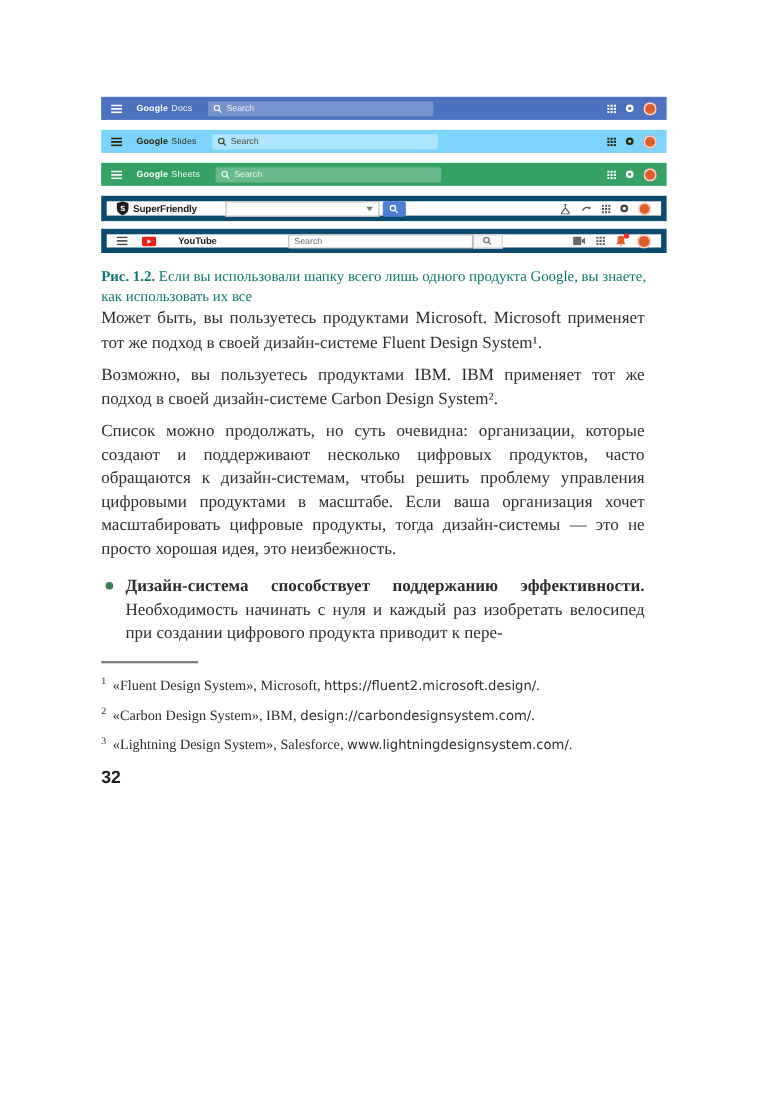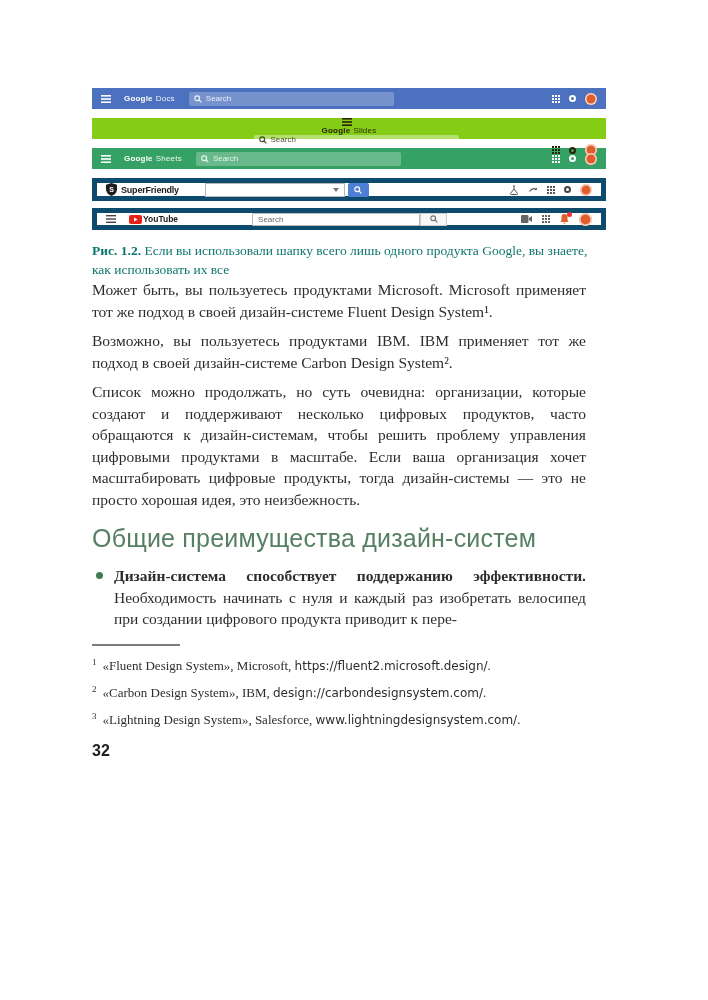--- a/index.html
+++ b/index.html
@@ -10,21 +10,21 @@
   .page{position:relative;width:708px;height:1000px;}
   .content{position:absolute;left:92px;top:88px;width:514px;}
 
   
   .bar{
     display:flex;align-items:center;width:514px;height:21px;margin-bottom:9px;
     font-family:"Liberation Sans",sans-serif;font-size:8px;box-sizing:border-box;
   }
   .bar svg{display:block;}
   .bar-docs  {background:#4b71bf;color:#fff;}
-  .bar-slides{background:#84cc16;color:#2b2305;flex-direction:column;}
+  .bar-slides{background:#7dd3fc;color:#2b2305;}
   .bar-sheets{background:#35a164;color:#fff;}
   .bar-white {background:#fff;border:5px solid #0c4a6e;color:#555;}
   .bar-sf{height:23px;margin-bottom:7px;}
   .bar-yt{height:22px;}
 
   .hamb{margin:0 13px 0 9px;flex:none;}
   .bar-title{white-space:nowrap;letter-spacing:.2px;}
   .bar-title b{font-weight:bold;margin-right:3px;}
   .bar-title .prod{opacity:.92;}
 
@@ -49,21 +49,21 @@
     width:140px;height:14px;margin-left:26px;border:1px solid #b7b7b7;background:#fff;
     display:flex;align-items:center;justify-content:flex-end;padding-right:5px;box-sizing:border-box;
   }
   .sf-caret{width:0;height:0;border-left:3px solid transparent;border-right:3px solid transparent;border-top:4px solid #777;}
   .sf-btn{
     width:21px;height:14px;margin-left:3px;background:#4e7fd6;border-radius:2px;
     display:flex;align-items:center;justify-content:center;flex:none;
   }
 
   
-  .yt-logo{display:flex;align-items:center;gap:1px;color:#1b1b1b;font-weight:bold;font-size:8.5px;}
+  .yt-logo{display:flex;align-items:center;gap:20px;color:#1b1b1b;font-weight:bold;font-size:8.5px;}
   .flex1{flex:1;}
   .yt-search{
     width:168px;height:13px;border:1px solid #bbb;background:#fff;color:#666;
     display:flex;align-items:center;padding:0 5px;box-sizing:border-box;border-radius:1px;
   }
   .yt-btn{
     width:27px;height:13px;border:1px solid #ccc;background:#f7f7f7;
     display:flex;align-items:center;justify-content:center;box-sizing:border-box;
   }
   .bell-wrap{position:relative;}
@@ -336,21 +336,20 @@
       <div class="caption">
         <b>Рис. 1.2.</b><span> Если вы использовали шапку всего лишь одного продукта Google, вы знаете, как использовать их все</span>
       </div>
     </div>
 
     <div class="bodytext">
       <p>Может быть, вы пользуетесь продуктами Microsoft. Microsoft применяет тот же подход в своей дизайн-системе Fluent Design System¹.</p>
       <p>Возможно, вы пользуетесь продуктами IBM. IBM применяет тот же подход в своей дизайн-системе Carbon Design System².</p>
       <p>Список можно продолжать, но суть очевидна: организации, которые создают и поддерживают несколько цифровых продуктов, часто обращаются к дизайн-системам, чтобы решить проблему управления цифровыми продуктами в масштабе. Если ваша организация хочет масштабировать цифровые продукты, тогда дизайн-системы — это не просто хорошая идея, это неизбежность.</p>
 
-      <h2 class="section">Общие преимущества дизайн-систем</h2>
 
 
       <div class="bullet">
         <span class="dot"></span>
         <span class="btext"><b>Дизайн-система способствует поддержанию эффективности.</b><span> Необходимость начинать с нуля и каждый раз изобретать велосипед при создании цифрового продукта приводит к пере-</span></span>
       </div>
 
       <hr class="fn-rule">
       <div class="footnotes">
         <div class="fn"><sup>1</sup><span>«Fluent Design System», Microsoft, </span><span class="url">https://fluent2.microsoft.design/</span><span>.</span></div>

